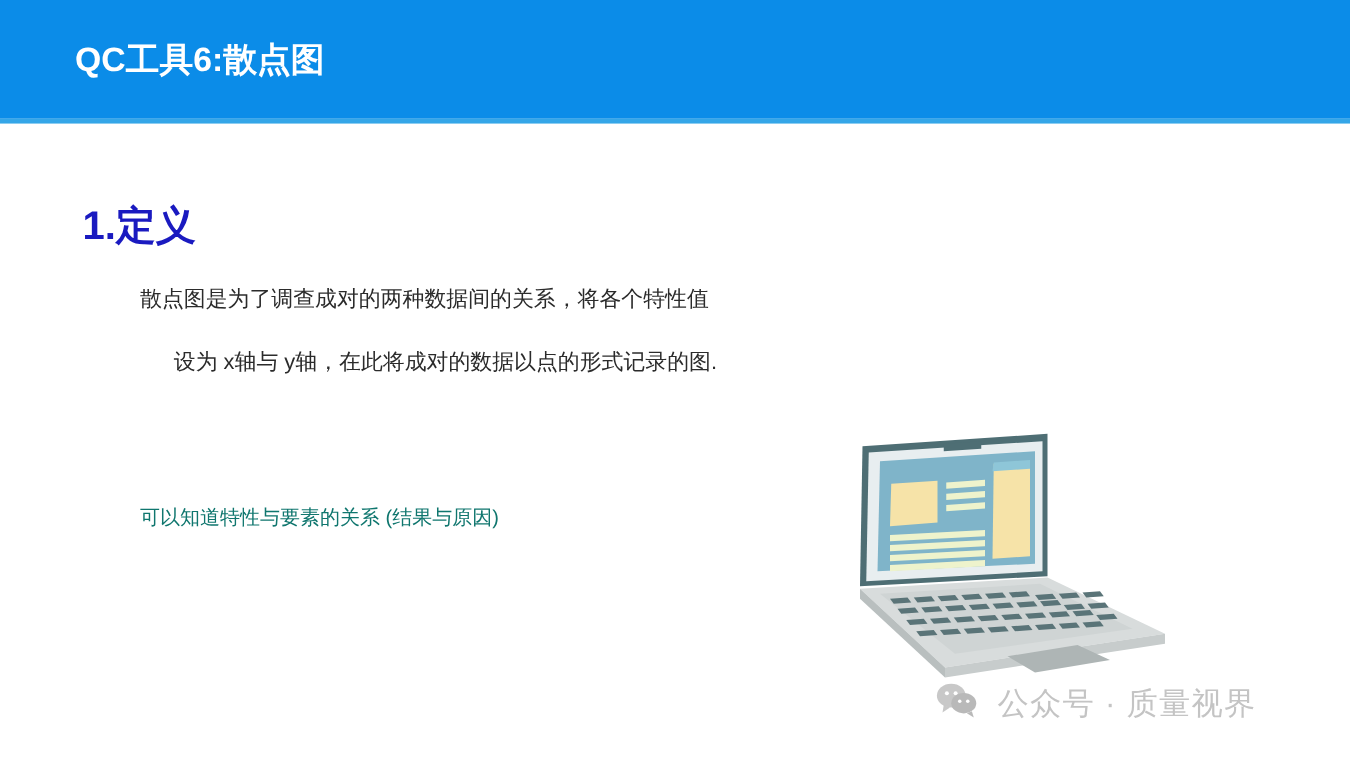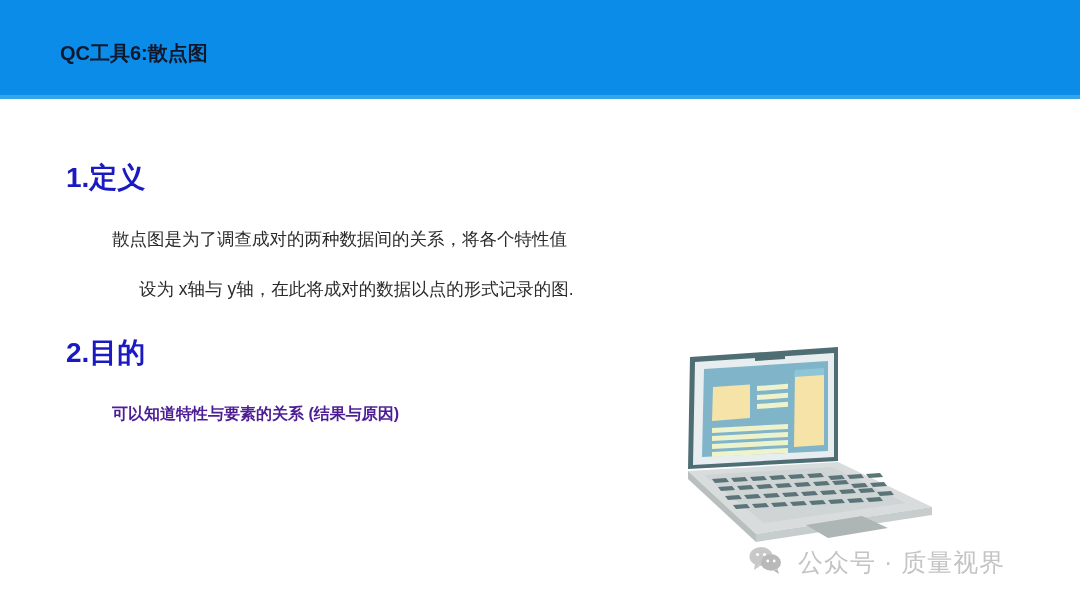--- a/index.html
+++ b/index.html
@@ -28,41 +28,41 @@
     position: absolute;
     left: 0;
     top: 95px;
     width: 1080px;
     height: 4px;
     background: #34a6e8;
   }
   #header-title {
     position: absolute;
     left: 60px;
-    top: 40px;
-    font-size: 20px;
+    top: 30px;
+    font-size: 27px;
     font-weight: bold;
-    color: #0f172a;
+    color: #ffffff;
     letter-spacing: 0px;
     white-space: nowrap;
   }
 
   
   #slide-body {
     position: absolute;
     left: 0;
     top: 99px;
     width: 1080px;
     height: 508px;
     background: #ffffff;
   }
 
   .section-heading {
     position: absolute;
-    font-size: 28px;
+    font-size: 32px;
     font-weight: bold;
     color: #1a1ac0;
     white-space: nowrap;
   }
   #heading-definition { left: 66px; top: 60px; }
   #heading-purpose    { left: 66px; top: 235px; }
 
   .body-line {
     position: absolute;
     left: 112px;
@@ -71,22 +71,22 @@
     color: #2b2b2b;
     white-space: nowrap;
   }
   #definition-line-1 { top: 128px; }
   #definition-line-2 { top: 178px; margin-left: 27px; }
 
   .purpose-line {
     position: absolute;
     left: 112px;
     font-size: 16px;
-    font-weight: bold;
-    color: #4c1d95;
+    font-weight: normal;
+    color: #0f766e;
     white-space: nowrap;
   }
   #purpose-line-1 { top: 305px; }
   #purpose-line-2 { top: 355px; }
   #purpose-line-3 { top: 405px; }
 
   
   #laptop-illustration {
     position: absolute;
     left: 660px;
@@ -122,21 +122,20 @@
 <div id="header-underline"></div>
 
 <div id="slide-body">
 
   <div class="section-heading" id="heading-definition">1.定义</div>
 
   <div class="body-line" id="definition-line-1">散点图是为了调查成对的两种数据间的关系，将各个特性值</div>
 
   <div class="body-line" id="definition-line-2">设为 x轴与 y轴，在此将成对的数据以点的形式记录的图.</div>
 
-  <div class="section-heading" id="heading-purpose">2.目的</div>
 
   <div class="purpose-line" id="purpose-line-1">可以知道特性与要素的关系 (结果与原因)</div>
 
 
 
   <div id="laptop-illustration">
     <svg width="300" height="230" viewBox="0 0 300 230" xmlns="http://www.w3.org/2000/svg">
 
       <g>
         <polygon points="28,140 30,28 178,18 178,132" fill="#4e6e74"></polygon>

